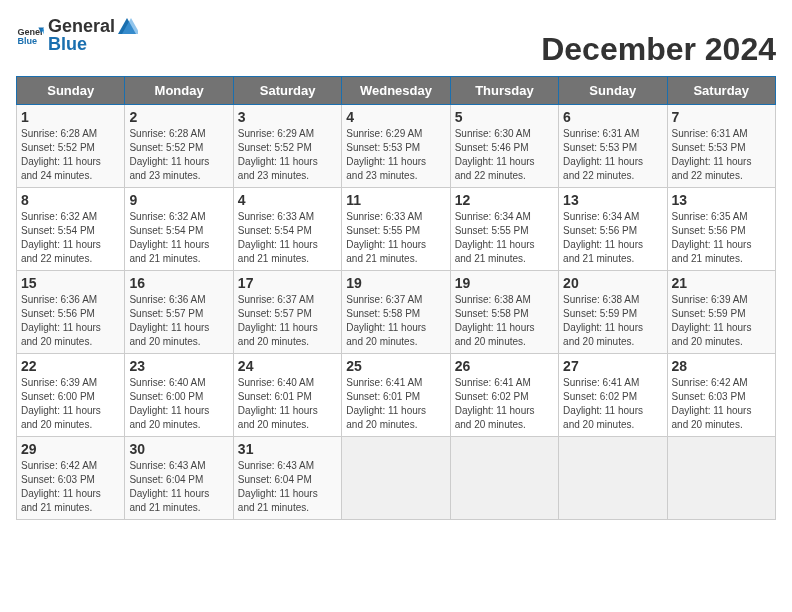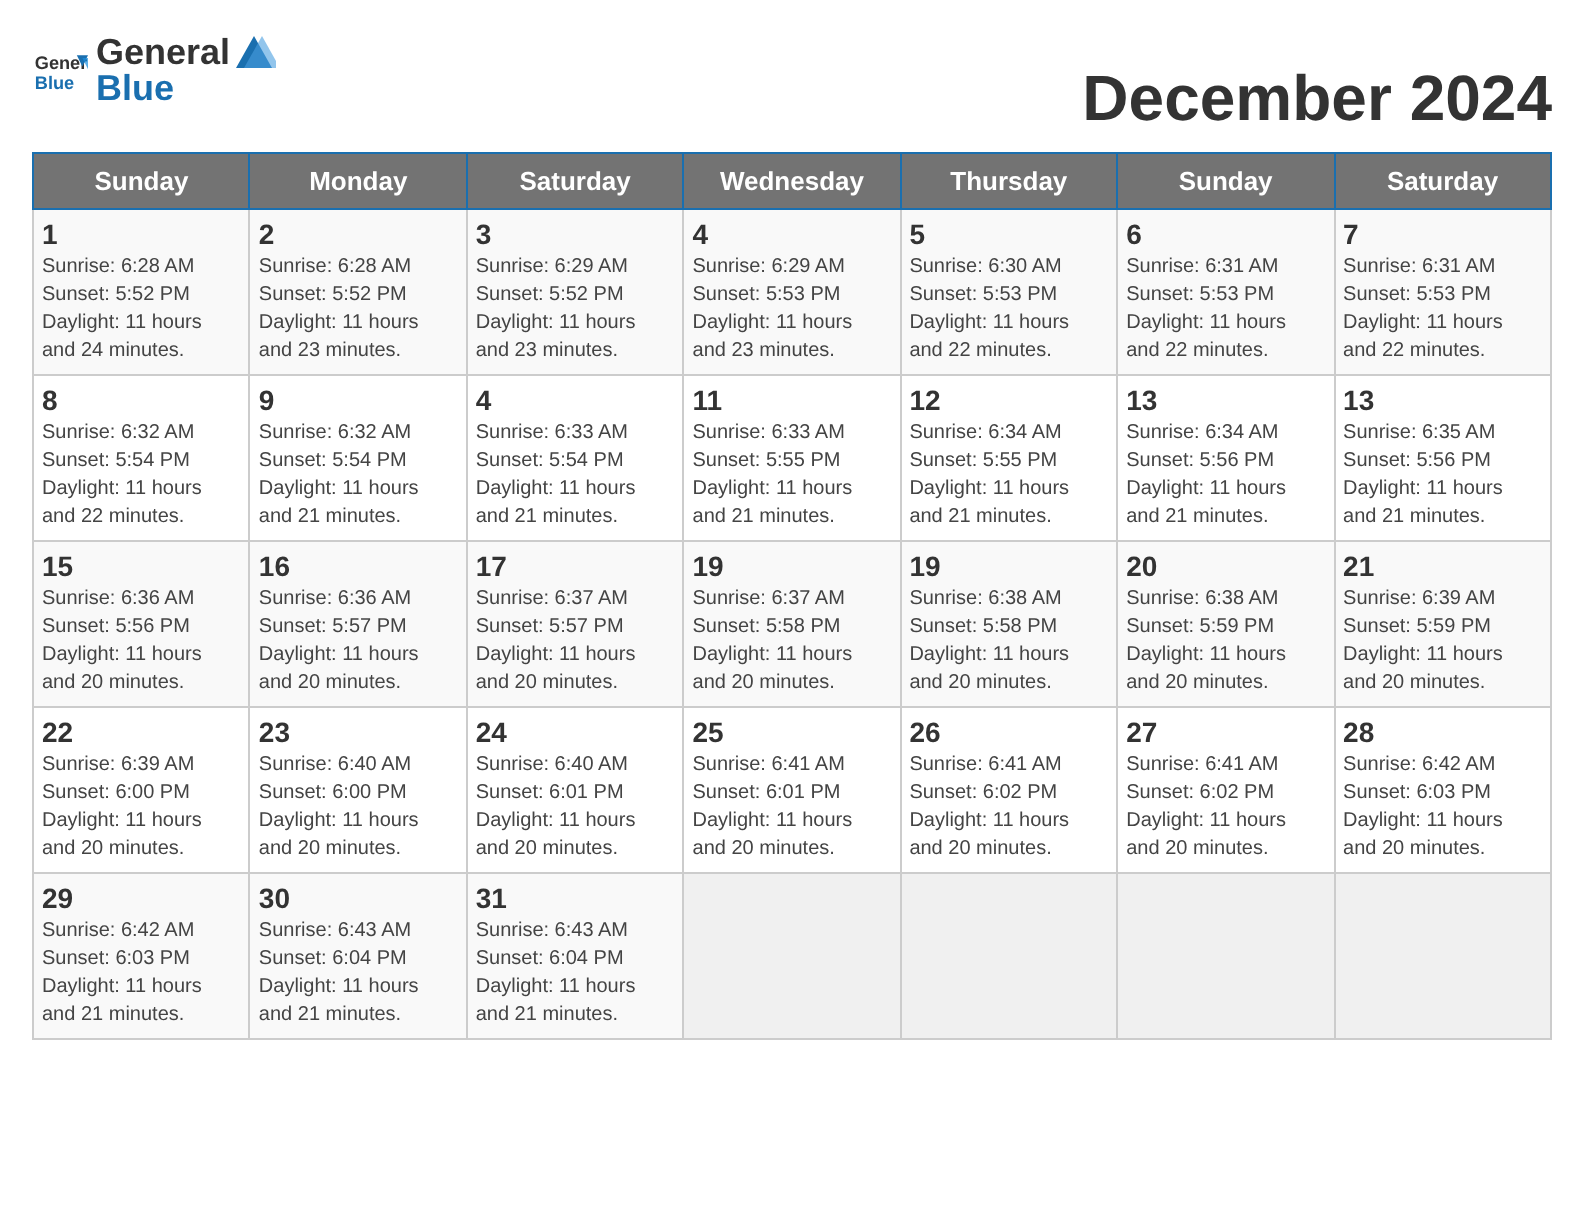--- a/index.html
+++ b/index.html
@@ -144,21 +144,21 @@
         <td>
           <span class="day-num">4</span>
           <div class="day-info" style="white-space: pre-line;">Sunrise: 6:29 AM
 Sunset: 5:53 PM
 Daylight: 11 hours
 and 23 minutes.</div>
         </td>
         <td>
           <span class="day-num">5</span>
           <div class="day-info" style="white-space: pre-line;">Sunrise: 6:30 AM
-Sunset: 5:53 PM
+Sunset: 5:46 PM
 Daylight: 11 hours
 and 22 minutes.</div>
         </td>
         <td>
           <span class="day-num">6</span>
           <div class="day-info" style="white-space: pre-line;">Sunrise: 6:31 AM
 Sunset: 5:53 PM
 Daylight: 11 hours
 and 22 minutes.</div>
         </td>

